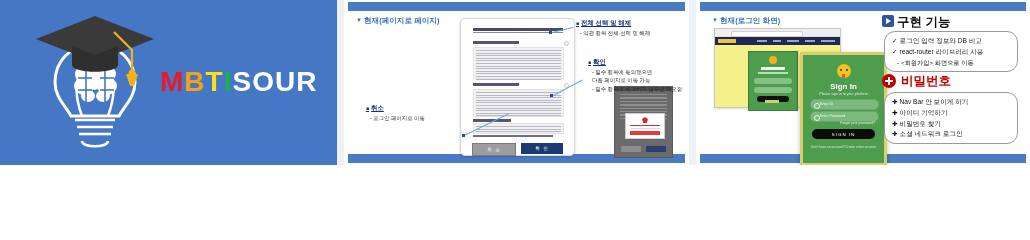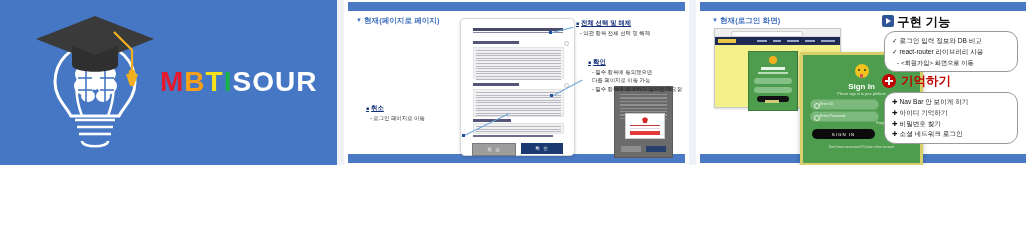--- a/index.html
+++ b/index.html
@@ -76,21 +76,21 @@
   .bBody{position:absolute;left:0;top:16px;right:0;bottom:0;background:#f4f08a;}
   .bCard{position:absolute;left:33px;top:6px;width:48px;height:58px;background:#4e9c4e;border:1px solid #3d7a3d;}
   .bCardFace{position:absolute;left:50%;margin-left:-4px;top:4px;width:8px;height:8px;border-radius:50%;background:#f2b01e;}
   .bCardTitle{position:absolute;left:12px;top:15px;width:24px;height:3px;background:#eaf5ea;}
   .bCardSub{position:absolute;left:9px;top:20px;width:30px;height:1.5px;background:#b9dcb9;}
   .bField{position:absolute;left:5px;width:38px;height:6px;background:#86c086;border-radius:3px;}
   .bBtn{position:absolute;left:8px;top:44px;width:32px;height:6px;background:#111;border-radius:3px;}
   .bFoot{position:absolute;left:50px;bottom:4px;width:14px;height:3px;background:#cfcb77;}
 
   .signCard{position:absolute;left:104px;top:52px;width:81px;height:108px;
-            background:#4e9c4e;border:3px solid #d9cf6a;box-shadow:0 2px 5px rgba(0,0,0,.25);padding-left:36px;}
+            background:#4e9c4e;border:3px solid #d9cf6a;box-shadow:0 2px 5px rgba(0,0,0,.25);}
   .scFace{position:absolute;left:50%;margin-left:-7px;top:9px;width:14px;height:14px;border-radius:50%;background:#f2c21e;}
   .scFace:before{content:"";position:absolute;left:3px;top:4.5px;width:2px;height:2px;border-radius:50%;background:#3a2c00;}
   .scFace:after{content:"";position:absolute;right:3px;top:4.5px;width:2px;height:2px;border-radius:50%;background:#3a2c00;}
   .scTongue{position:absolute;left:50%;margin-left:-1.5px;top:19px;width:3px;height:4px;border-radius:0 0 2px 2px;background:#d9534f;}
   .scTitle{position:absolute;left:0;right:0;top:27px;text-align:center;color:#fff;font-size:8px;font-weight:bold;}
   .scSub{position:absolute;left:0;right:0;top:37px;text-align:center;color:#d9ecd9;font-size:3.6px;}
   .scField{position:absolute;left:7px;width:67px;height:9px;background:#7cb97c;border:0.5px solid #68a868;border-radius:5px;}
   .scField span{position:absolute;left:9px;top:2.4px;color:#f0f7f0;font-size:3.6px;}
   .scField .fi{position:absolute;left:3px;top:2.6px;width:4px;height:4px;border:0.6px solid #e8f3e8;border-radius:50%;}
   .scLink{position:absolute;right:9px;top:66px;color:#e6f2e6;font-size:3.4px;}
@@ -330,21 +330,21 @@
     <div class="secTitle" style="left:201px;top:14px;">구현 기능</div>
     <div class="pill" style="left:188px;top:31px;width:132px;">
       <ul>
         <li><span class="mk">✓</span><span>로그인 입력 정보와 DB 비교</span></li>
         <li><span class="mk">✓</span><span>react-router 라이브러리 사용</span></li>
         <li class="sub"><span class="mk">-</span><span>&lt;회원가입&gt; 화면으로 이동</span></li>
       </ul>
     </div>
 
     <div class="plusIcon" style="left:186px;top:74px;"></div>
-    <div class="secTitle red" style="left:205px;top:73px;">기억하기</div>
+    <div class="secTitle red" style="left:205px;top:73px;">비밀번호</div>
     <div class="pill" style="left:188px;top:92px;width:132px;">
       <ul>
         <li><span class="mk">✚</span><span>Nav Bar 안 보이게 하기</span></li>
         <li><span class="mk">✚</span><span>아이디 기억하기</span></li>
         <li><span class="mk">✚</span><span>비밀번호 찾기</span></li>
         <li><span class="mk">✚</span><span>소셜 네트워크 로그인</span></li>
       </ul>
     </div>
   </div>
 </div>

